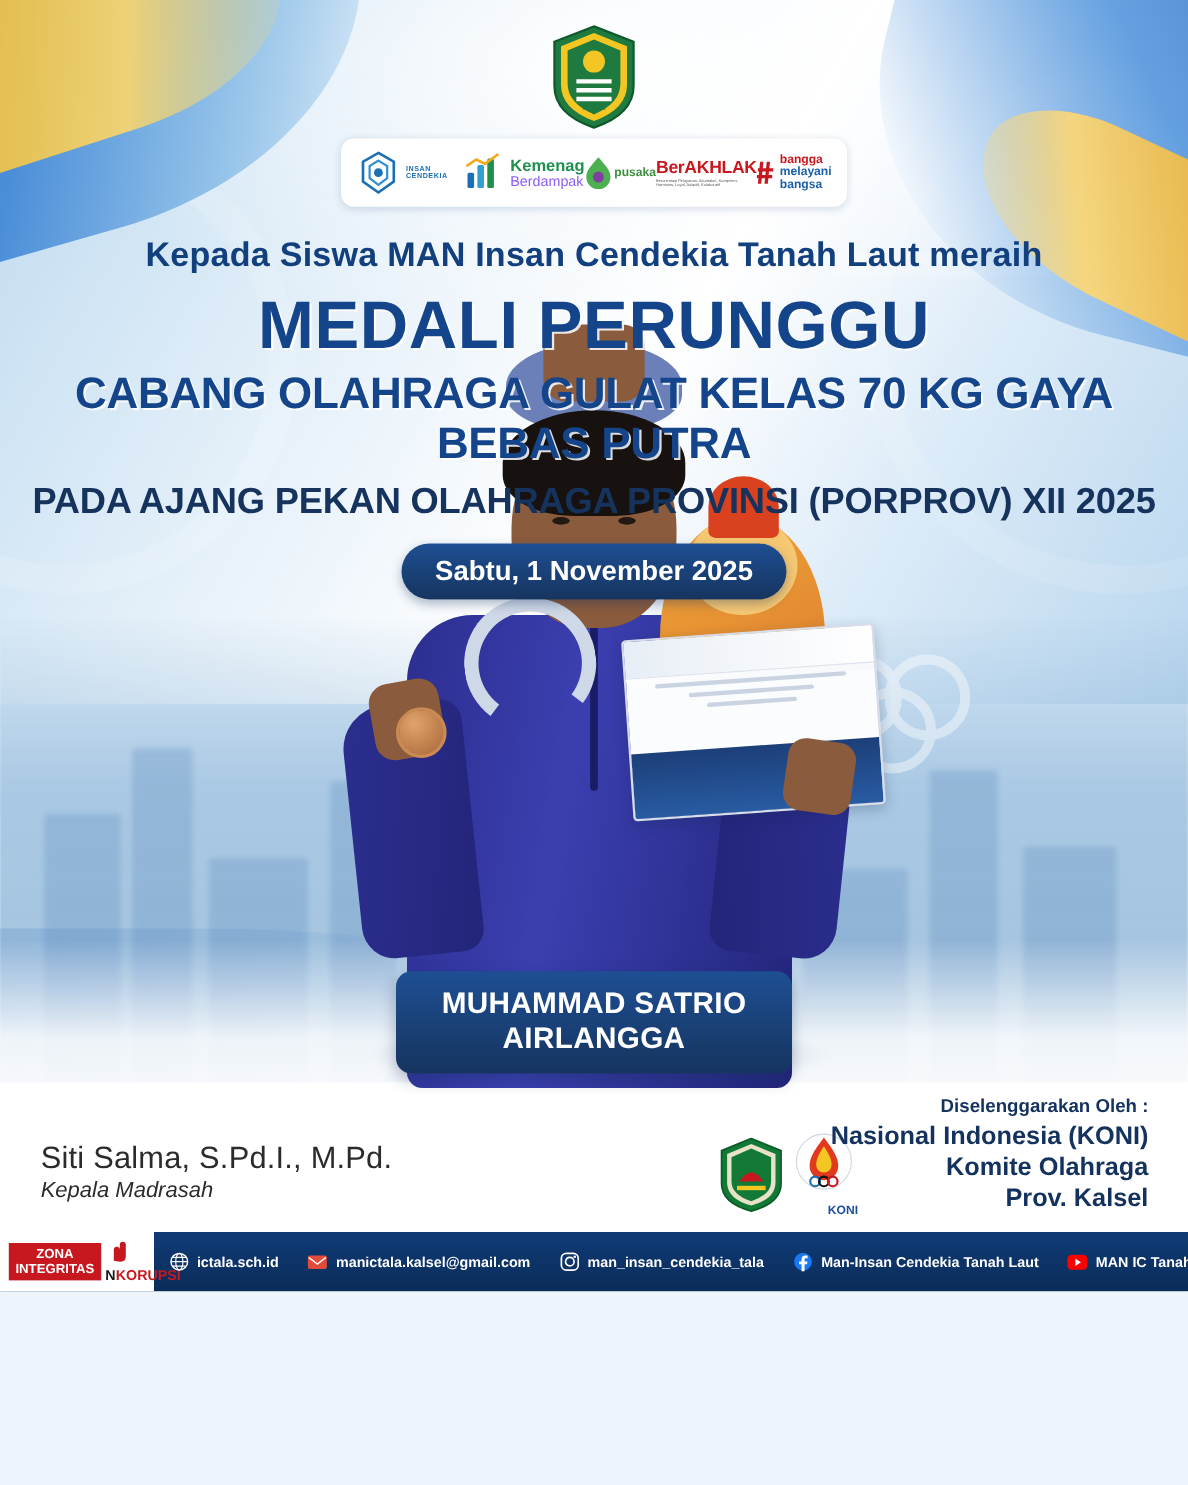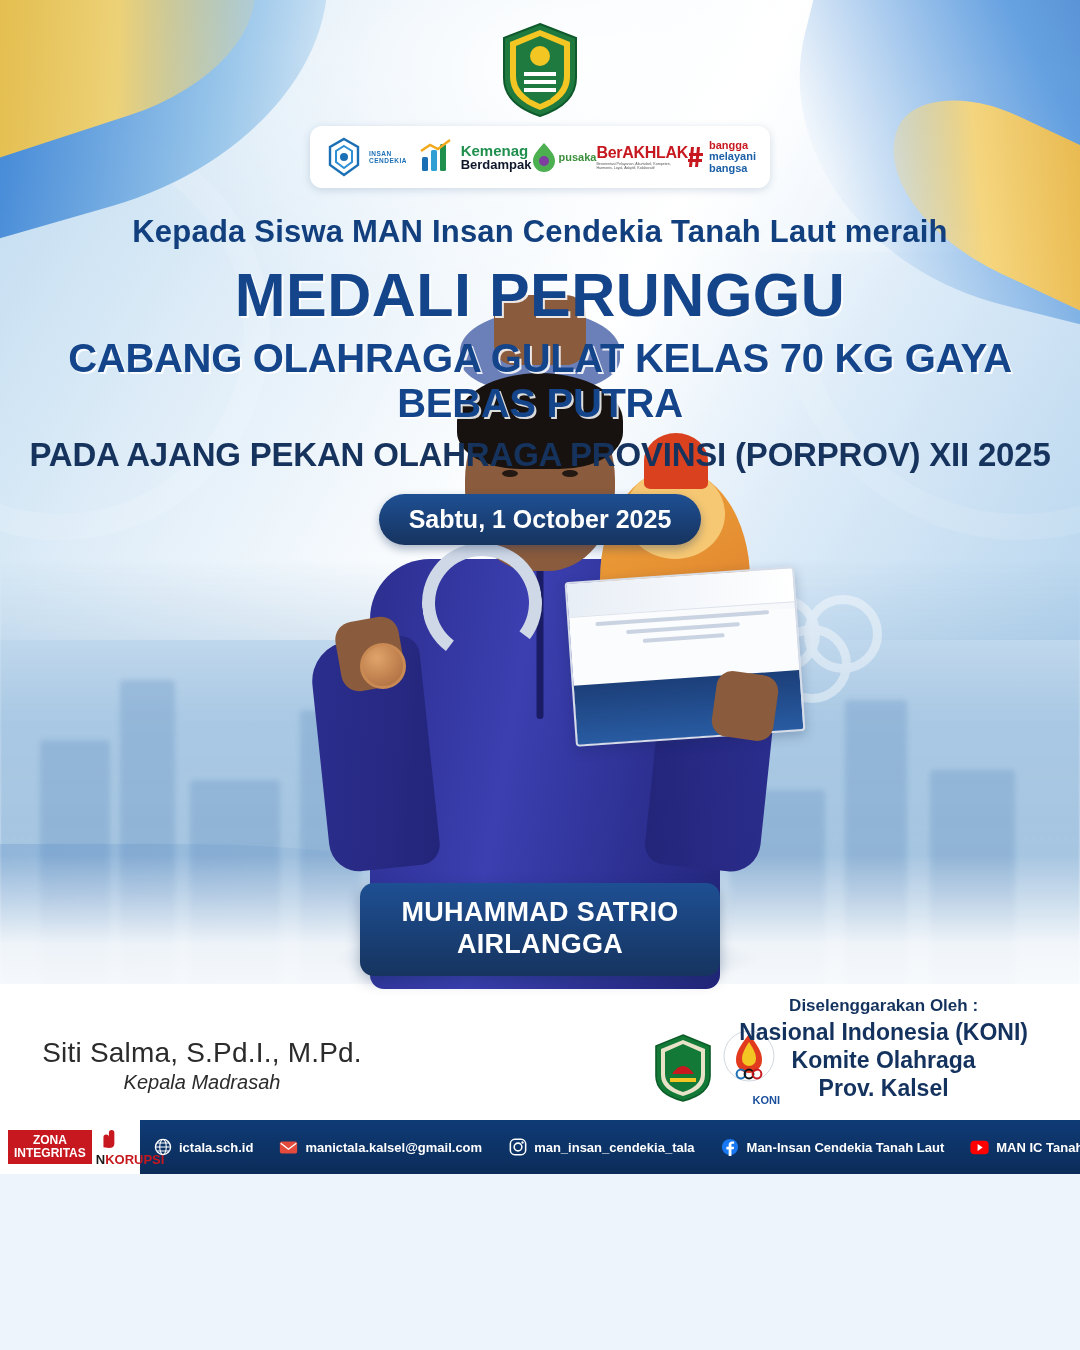--- a/index.html
+++ b/index.html
@@ -104,21 +104,21 @@
   .logo-strip {
     position: absolute; left: 50%; top: 126px; transform: translateX(-50%);
     width: 460px; height: 62px; background: #ffffff; border-radius: 12px;
     display: flex; align-items: center; justify-content: space-between;
     padding: 0 14px; box-shadow: 0 2px 8px rgba(30,70,120,0.18); z-index: 6;
   }
   .logo-strip .li { display: flex; align-items: center; gap: 5px; }
   .ic-mark { width: 40px; height: 40px; }
   .km-txt { line-height: 1.0; }
   .km-txt .a { font-size: 15px; font-weight: bold; color: #1f8f4d; }
-  .km-txt .b { font-size: 13px; font-weight: bold; color: #0f172a; }
+  .km-txt .b { font-size: 13px; font-weight: normal; color: #8b5cf6; }
   .pus-txt { font-size: 11px; color: #3c8f3c; font-weight: bold; text-align: center; }
   .berakhlak { font-size: 16px; font-weight: bold; color: #c7181f; letter-spacing: -0.3px; }
   .bmb { line-height: 1.02; color: #1b5fa8; font-weight: bold; font-size: 11px; }
   .bmb .r { color: #c7181f; }
 
   
   .head { position: absolute; left: 0; top: 206px; width: 1080px; text-align: center; z-index: 7; }
   .selamat {
     font-family: "DejaVu Serif", serif;
     font-style: italic;
@@ -235,25 +235,25 @@
   .namepill {
     position: absolute; left: 50%; transform: translateX(-50%); bottom: 198px;
     width: 360px; padding: 14px 26px 16px;
     background: linear-gradient(180deg,#1e4f93,#16345f);
     border-radius: 14px; text-align: center; color: #fff; z-index: 8;
     box-shadow: 0 5px 14px rgba(20,50,95,0.35);
   }
   .namepill .n { font-size: 27px; font-weight: bold; line-height: 1.16; letter-spacing: .3px; }
 
   
-  .sign { position: absolute; left: 12px; bottom: 80px; width: 380px; text-align: center; z-index: 8; }
+  .sign { position: absolute; left: 37px; bottom: 80px; width: 380px; text-align: left; z-index: 8; }
   .sign .nm { font-size: 28px; color: #2b2b2b; letter-spacing: .2px; }
   .sign .jb { font-size: 20px; font-style: italic; color: #2b2b2b; margin-top: 2px; }
 
-  .organizer { position: absolute; right: 52px; bottom: 72px; z-index: 8; text-align: center; }
+  .organizer { position: absolute; right: 36px; bottom: 72px; z-index: 8; text-align: right; }
   .organizer .lead { font-size: 17px; font-weight: bold; color: #14325e; margin-bottom: 2px; }
   .organizer .big { font-size: 23px; font-weight: bold; color: #14325e; line-height: 1.22; }
   .org-logos { position: absolute; right: 300px; bottom: 72px; display: flex; align-items: flex-end; gap: 6px; z-index: 8; }
   .kalsel-logo { width: 58px; height: 68px; }
   .koni-logo { width: 62px; height: 74px; text-align: right; }
   .koni-txt { font-size: 11px; font-weight: bold; color: #1b4f9c; }
 
   
   .footer {
     position: absolute; left: 0; bottom: 0; width: 1080px; height: 54px;
@@ -376,21 +376,21 @@
         <div>bangsa</div>
       </span>
     </div>
   </div>
 
   <div class="head">
     <div class="kepada">Kepada Siswa MAN Insan Cendekia Tanah Laut meraih</div>
     <div class="medali">MEDALI PERUNGGU</div>
     <div class="cabang">CABANG OLAHRAGA GULAT KELAS 70 KG GAYA BEBAS PUTRA</div>
     <div class="ajang">PADA AJANG PEKAN OLAHRAGA PROVINSI (PORPROV) XII 2025</div>
-    <div class="datepill">Sabtu, 1 October 2025</div>
+    <div class="datepill">Sabtu, 1 November 2025</div>
   </div>
 
   <div class="photo">
     <div class="ph-shadow"></div>
     <div class="athlete">
       <div class="jacket"></div>
       <div class="jk-zip"></div>
       <div class="collar"></div>
       <div class="arm-l"></div>
       <div class="arm-r"></div>

